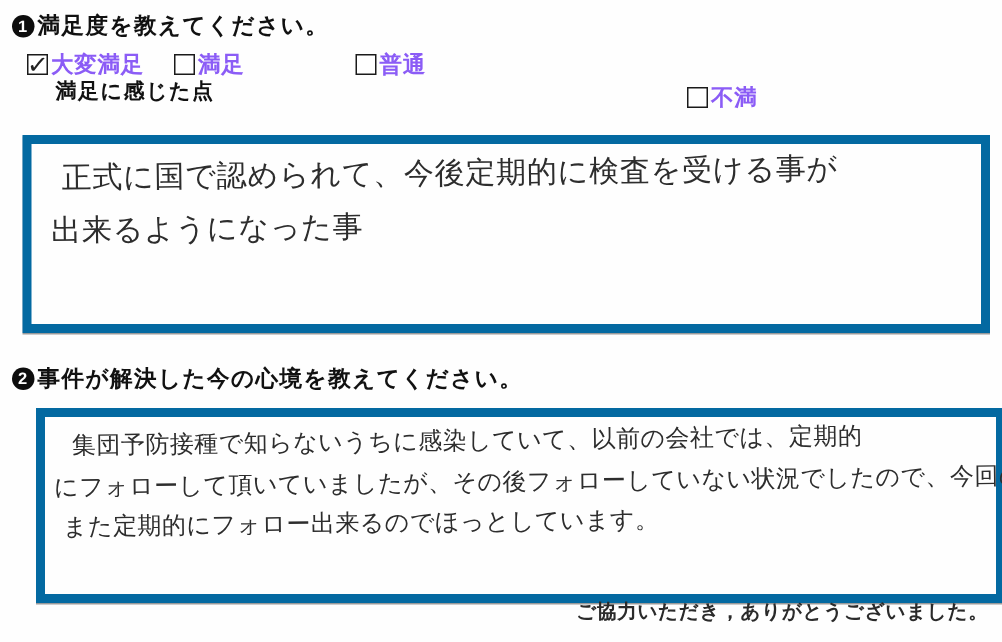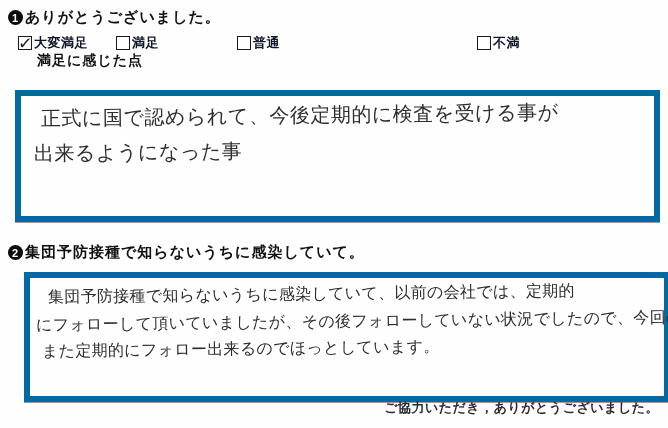--- a/index.html
+++ b/index.html
@@ -52,21 +52,21 @@
     display:none;
     position:absolute;
     left:-1px;bottom:-3px;
     font-size:17px;
     font-weight:bold;
     color:#222;
     transform:rotate(4deg);
     line-height:1;
   }
   .cb-label{
-    font-size:13px;font-weight:bold;color:#0f172a;
+    font-size:15px;font-weight:bold;color:#8b5cf6;
     letter-spacing:0.5px;
     white-space:nowrap;
   }
 
   .field-label{
     position:absolute;
     font-size:14px;font-weight:bold;color:#111;
     letter-spacing:1px;
   }
 
@@ -100,52 +100,52 @@
     text-align:right;
   }
 </style>
 </head>
 <body>
 
 <div class="sheet">
 
   <div class="q-title" style="left:8px;top:8px;">
     <span class="num-badge">1</span>
-    <span>ありがとうございました。</span>
+    <span>満足度を教えてください。</span>
   </div>
 
   <span class="option" style="left:18px;">
     <span class="cb">
         <span class="check" style="display: block;">✓</span>
       </span>
     <span class="cb-label">大変満足</span>
   </span>
   <span class="option" style="left:116px;">
     <span class="cb"></span>
     <span class="cb-label">満足</span>
   </span>
   <span class="option" style="left:237px;text-align:right;">
     <span class="cb"></span>
     <span class="cb-label">普通</span>
   </span>
-  <span class="option" style="left:477px;">
+  <span class="option" style="left:458px;margin-top:22px;">
     <span class="cb"></span>
     <span class="cb-label">不満</span>
   </span>
 
   <div class="field-label" style="left:13px;top:52px;margin-left:24px;">満足に感じた点</div>
 
   <div class="answer-box" style="left:15px;top:90px;width:633px;height:120px;">
     <div class="hw-line" style="left:20px;top:6px;">正式に国で認められて、今後定期的に検査を受ける事が</div>
     <div class="hw-line" style="left:13px;top:43px;">出来るようになった事</div>
   </div>
 
   <div class="q-title" style="left:8px;top:243px;">
     <span class="num-badge">2</span>
-    <span>集団予防接種で知らないうちに感染していて。</span>
+    <span>事件が解決した今の心境を教えてください。</span>
   </div>
 
   <div class="answer-box hw-small" style="left:24px;top:272px;width:634px;height:118px;">
     <div class="hw-line small" style="left:18px;top:6px;">集団予防接種で知らないうちに感染していて、以前の会社では、定期的</div>
     <div class="hw-line small" style="left:6px;top:33px;">にフォローして頂いていましたが、その後フォローしていない状況でしたので、今回の件で</div>
     <div class="hw-line small" style="left:12px;top:61px;">また定期的にフォロー出来るのでほっとしています。</div>
   </div>
 
   <div class="footer-note">ご協力いただき，ありがとうございました。</div>
 

